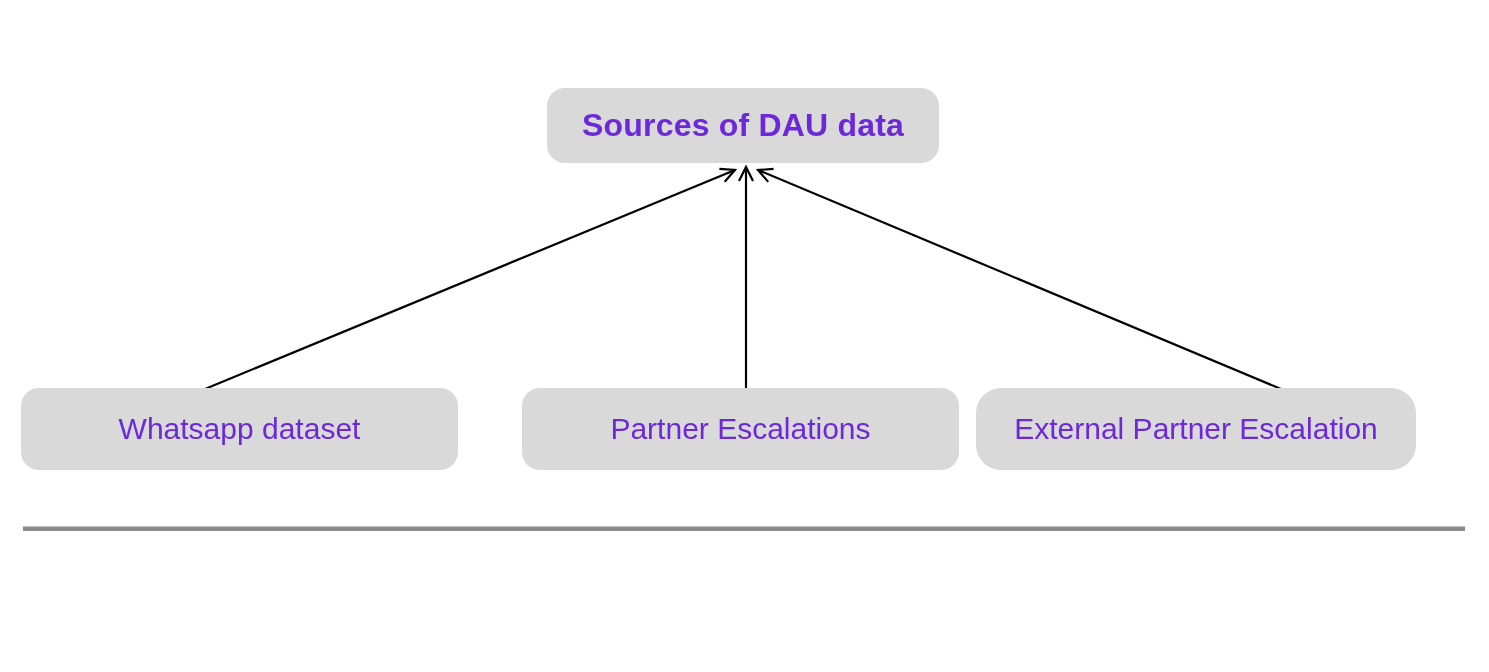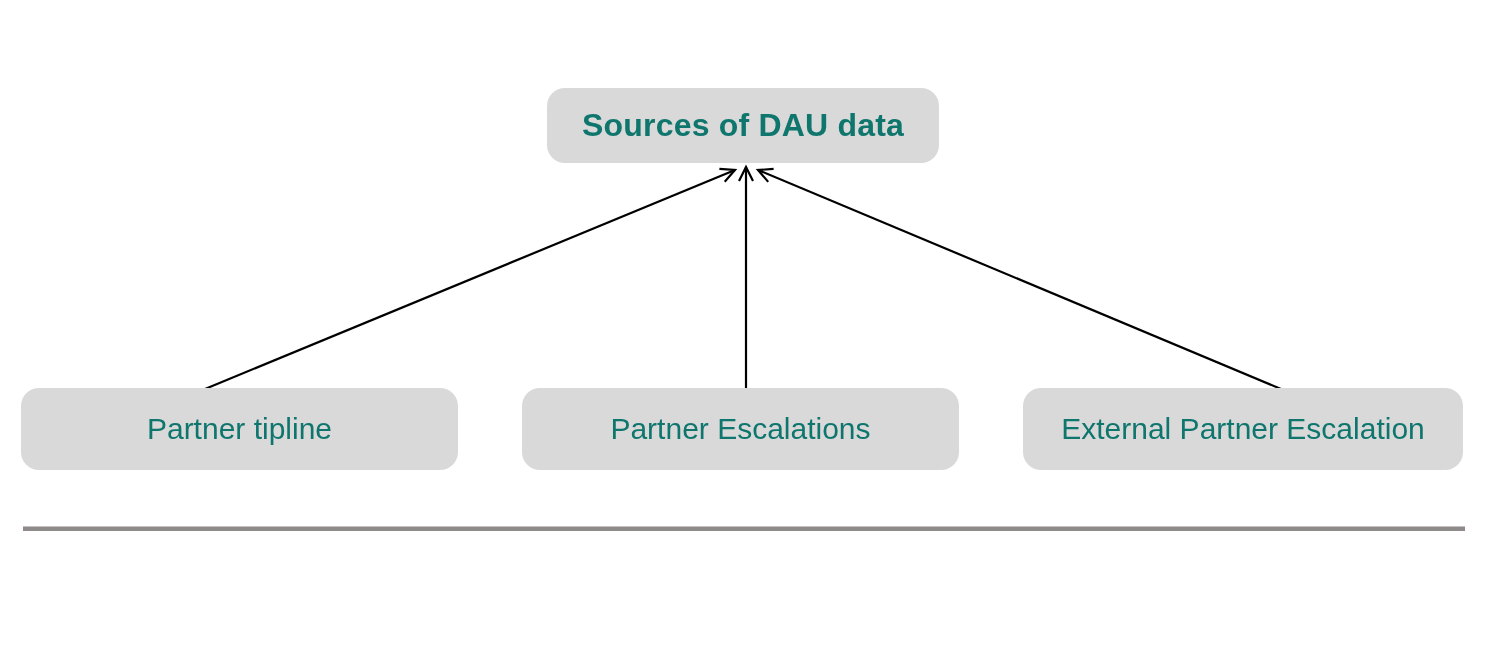--- a/index.html
+++ b/index.html
@@ -6,21 +6,21 @@
     margin: 0;
     padding: 0;
     background: #ffffff;
   }
   .canvas {
     position: relative;
     width: 1489px;
     height: 672px;
     background: #ffffff;
     font-family: "Liberation Sans", sans-serif;
-    color: #0f766e;
+    color: #6d28d9;
     overflow: hidden;
   }
   .node {
     position: absolute;
     background: #d9d9d9;
     border-radius: 18px;
     display: flex;
     align-items: center;
     justify-content: center;
     text-align: center;
@@ -36,21 +36,21 @@
     letter-spacing: 0.2px;
   }
   .node.child {
     top: 388px;
     height: 82px;
     font-size: 30px;
     font-weight: 400;
   }
   .node.child-0 { left: 21px;   width: 437px; }
   .node.child-1 { left: 522px;  width: 437px; }
-  .node.child-2 { left: 1023px; width: 440px; }
+  .node.child-2 { left: 976px; width: 440px; border-radius: 25px; }
   .arrows {
     position: absolute;
     left: 0;
     top: 0;
     width: 1489px;
     height: 672px;
     pointer-events: none;
   }
   .divider {
     position: absolute;
@@ -92,21 +92,21 @@
       <marker id="openArrow" markerUnits="userSpaceOnUse" markerWidth="22" markerHeight="22" refX="17" refY="10" orient="auto">
         <path d="M3,3 L17,10 L3,17" fill="none" stroke="#000000" stroke-width="2.2"></path>
       </marker>
     </defs>
     <line x1="205" y1="389" x2="735" y2="170" stroke="#000000" stroke-width="2.2" marker-end="url(#openArrow)"></line>
     <line x1="746" y1="389" x2="746" y2="167" stroke="#000000" stroke-width="2.2" marker-end="url(#openArrow)"></line>
     <line x1="1281" y1="389" x2="758" y2="170" stroke="#000000" stroke-width="2.2" marker-end="url(#openArrow)"></line>
   </svg>
 
   <div class="node child child-0">
-    <span>Partner tipline</span>
+    <span>Whatsapp dataset</span>
   </div>
 
   <div class="node child child-1">
     <span>Partner Escalations</span>
   </div>
 
   <div class="node child child-2">
     <span>External Partner Escalation</span>
   </div>
 

